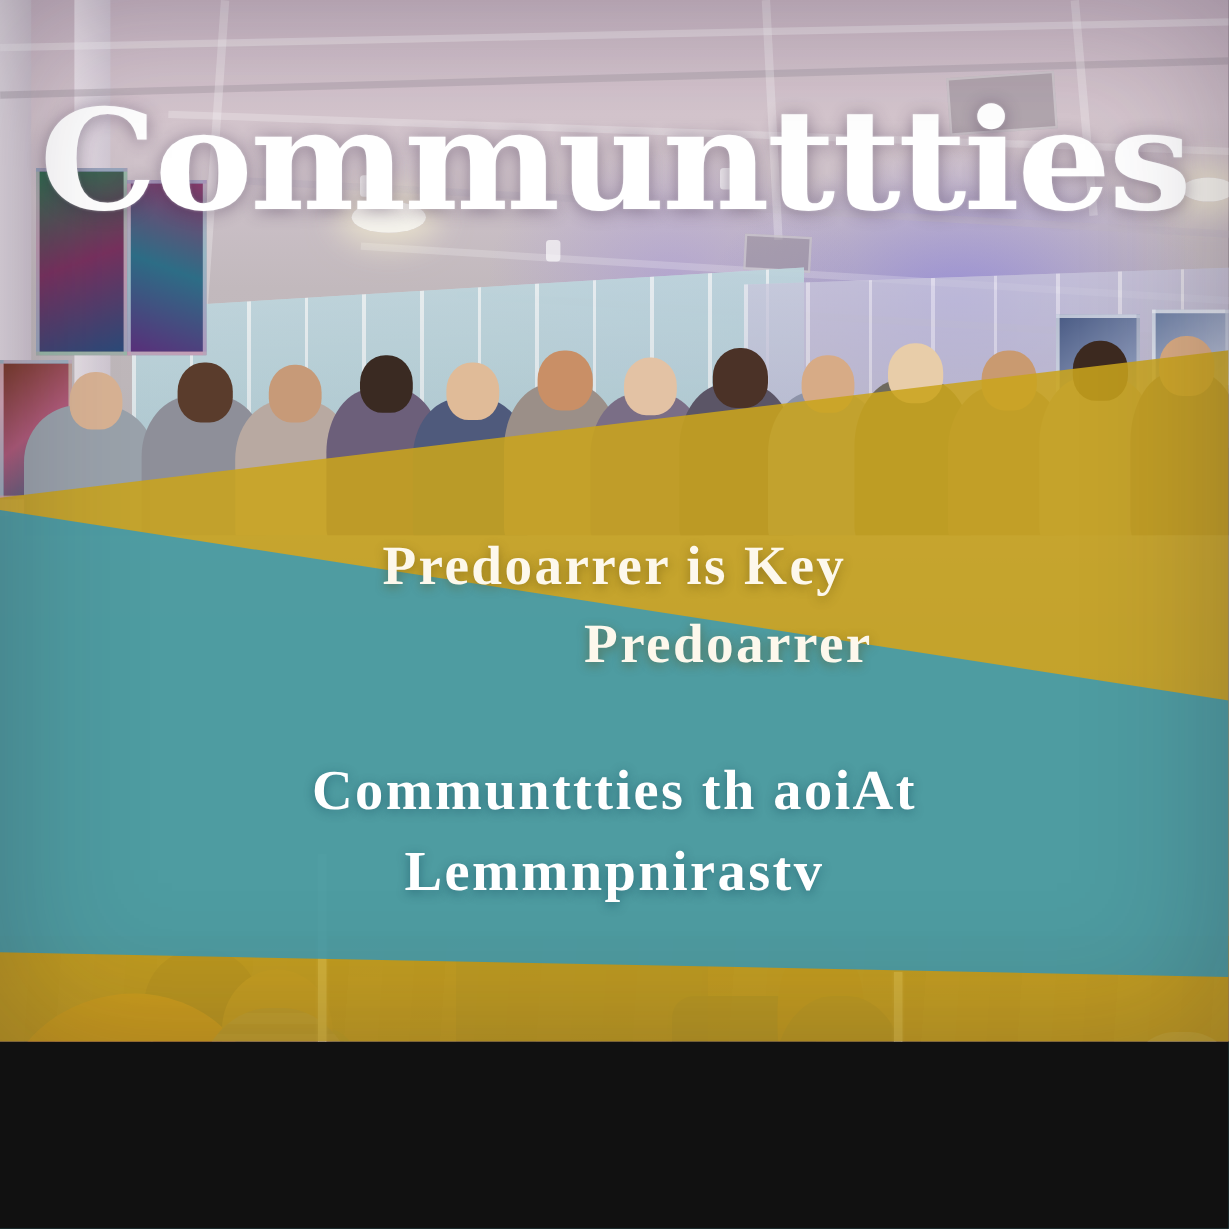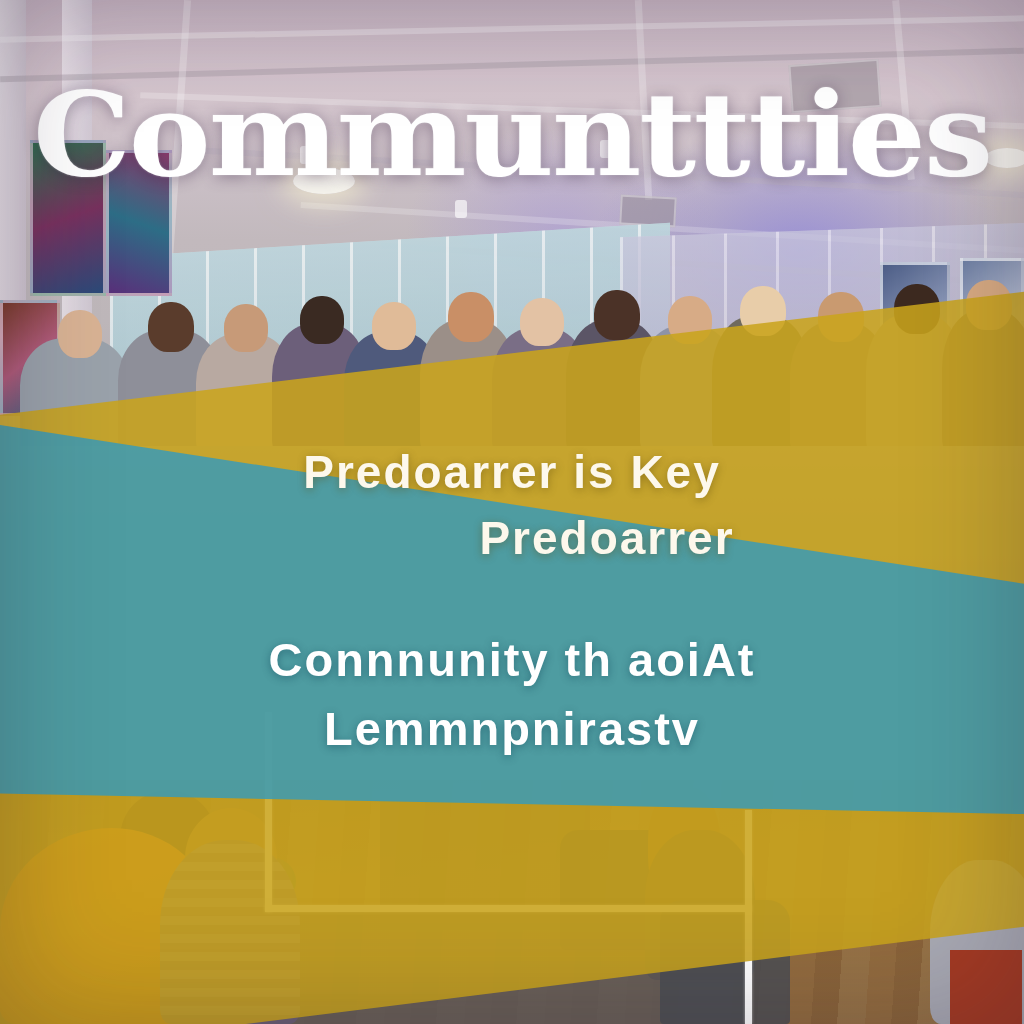--- a/index.html
+++ b/index.html
@@ -1,18 +1,18 @@
 <!DOCTYPE html>
 <html><head>
 <meta charset="utf-8">
 <style>
   html,body{margin:0;padding:0;background:#111;}
   #poster{
     position:relative;
-    width:1024px;height:1024px;
+    width:1024px;height:868px;
     overflow:hidden;
     font-family:"DejaVu Sans", sans-serif;
     background:#b9a7b4;
   }
 
   
   .photo-top{
     position:absolute;left:0;top:0;width:1024px;height:800px;
     background:
       
@@ -131,21 +131,21 @@
     font-size:116px;
     line-height:1.0;
     color:#ffffff;
     letter-spacing:-2px;
     text-shadow:0 2px 14px rgba(60,40,70,.45), 0 0 2px rgba(255,255,255,.6);
     transform:scaleX(1.06);
     transform-origin:center;
   }
   .line-a, .line-b{
     position:absolute;
-    font-family:Liberation Sans, sans-serif;
+    font-family:Liberation Serif, serif;
     font-weight:700;
     color:#fdf8ec;
     text-shadow:0 2px 9px rgba(90,70,10,.45);
     letter-spacing:2px;
   }
   .line-a{left:0;top:445px;width:1024px;text-align:center;font-size:46px;}
   .line-a .l2{display:block;margin-top:12px;padding-left:190px;}
   .line-b{left:0;top:632px;width:1024px;text-align:center;font-size:47px;color:#ffffff;
      text-shadow:0 2px 9px rgba(10,60,80,.45);}
   .line-b .l2{display:block;margin-top:14px;padding-left:-0px;}
@@ -255,19 +255,19 @@
   <div class="band-teal"></div>
 
   <div class="title">Communttties</div>
 
   <div class="line-a">
     <span>Predoarrer is Key</span>
     <span class="l2">Predoarrer</span>
   </div>
 
   <div class="line-b">
-    <span>Connnunity th aoiAt</span>
+    <span>Communttties th aoiAt</span>
     <span class="l2">Lemmnpnirastv</span>
   </div>
 
 
   <div class="vignette"></div>
 </div>
 
 </body></html>

